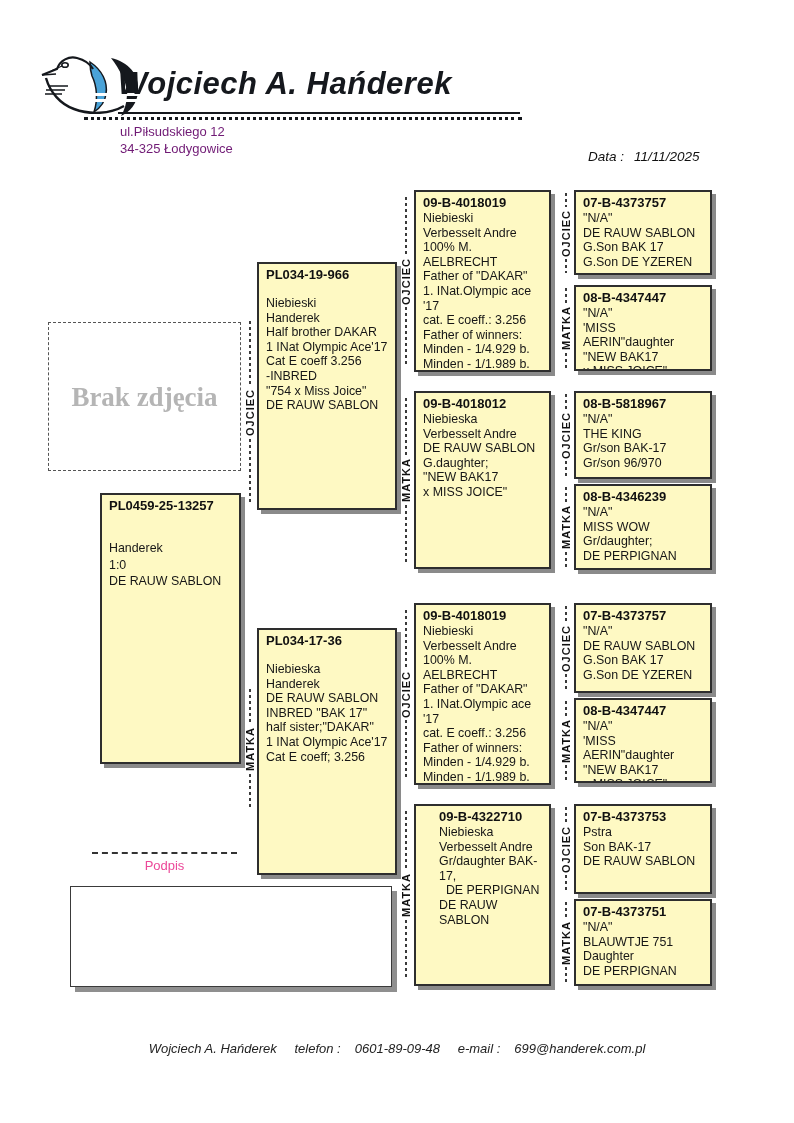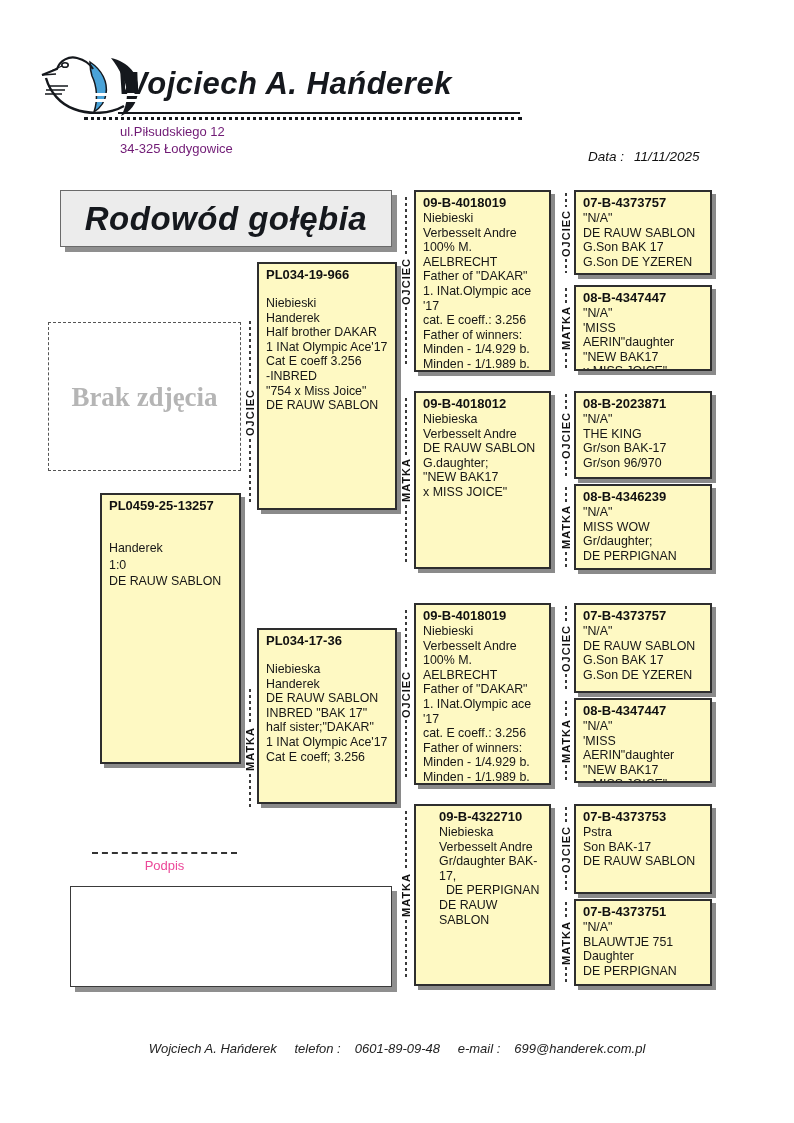--- a/index.html
+++ b/index.html
@@ -82,21 +82,20 @@
   <div class="name-underline-solid"></div>
   <div class="name-underline-dotted"></div>
   <div class="addr">
     <div>ul.Piłsudskiego 12</div>
     <div>34-325 Łodygowice</div>
   </div>
   <div class="date-row">
     <span>Data :</span><span class="dv">11/11/2025</span>
   </div>
 
-  <div class="title-box">Rodowód gołębia</div>
 
   <div class="photo-box">Brak zdjęcia</div>
 
   <div class="pbox" style="left:100px;top:493px;width:141px;height:271px;">
     <div class="ring">PL0459-25-13257</div>
     <div class="lines gap-lg lh-tall">Handerek
 1:0
 DE RAUW SABLON</div>
   </div>
 
@@ -115,21 +114,21 @@
 -INBRED
 "754 x Miss Joice"
 DE RAUW SABLON</div>
   </div>
 
   <div class="strip" style="left:243px;top:688px;height:122px;">
     <div class="dotline"></div>
     <div class="roletext">MATKA</div>
     <div class="dotline"></div>
   </div>
-  <div class="pbox" style="left:257px;top:628px;width:140px;height:176px;">
+  <div class="pbox" style="left:257px;top:628px;width:140px;height:247px;">
     <div class="ring">PL034-17-36</div>
     <div class="lines gap-sm">Niebieska
 Handerek
 DE RAUW SABLON
 INBRED "BAK 17"
 half sister;"DAKAR"
 1 INat Olympic Ace'17
 Cat E coeff; 3.256</div>
   </div>
 
@@ -227,21 +226,21 @@
 "NEW BAK17
 x MISS JOICE"</div>
   </div>
 
   <div class="strip" style="left:559px;top:393px;height:84px;">
     <div class="dotline"></div>
     <div class="roletext">OJCIEC</div>
     <div class="dotline"></div>
   </div>
   <div class="pbox" style="left:574px;top:391px;width:138px;height:88px;">
-    <div class="ring">08-B-2023871</div>
+    <div class="ring">08-B-5818967</div>
     <div class="lines">"N/A"
 THE KING
 Gr/son BAK-17
 Gr/son 96/970</div>
   </div>
 
   <div class="strip" style="left:559px;top:486px;height:82px;">
     <div class="dotline"></div>
     <div class="roletext">MATKA</div>
     <div class="dotline"></div>

